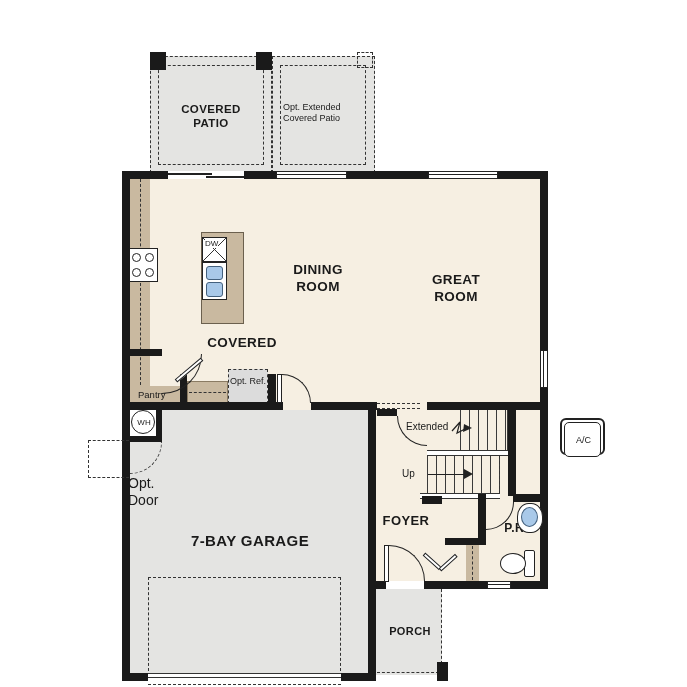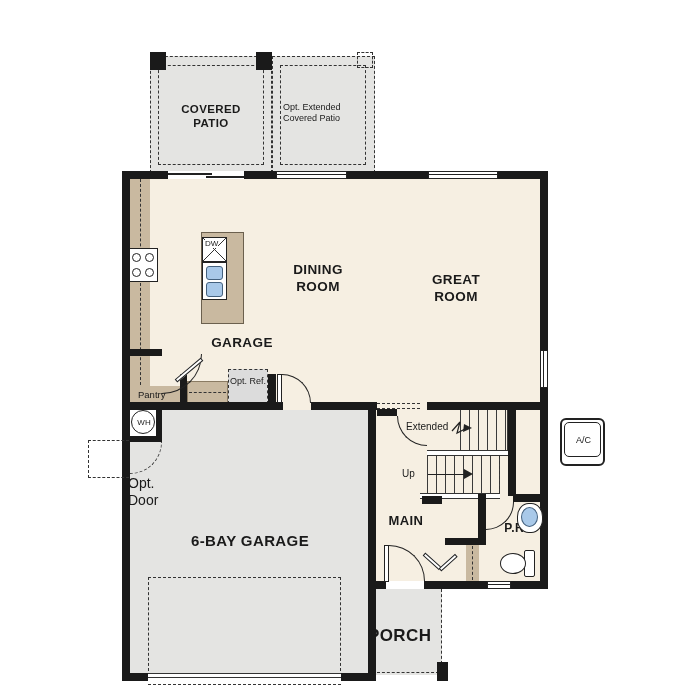--- a/index.html
+++ b/index.html
@@ -150,61 +150,61 @@
   <div class="arc-br" style="left:486px;top:458px;width:28px;height:28px;"></div>
   <div class="lbl" style="left:496px;top:477px;width:40px;font-size:12px;">P.R.</div>
 
   <div style="left:517px;top:459px;width:26px;height:30px;background:#fff;border:1.5px solid var(--line);border-radius:45%;">
     <div style="left:3px;top:3px;width:17px;height:20px;background:var(--fixture_blue);border:1px solid #44617e;border-radius:50%;"></div>
   </div>
 
   <div style="left:524px;top:506px;width:11px;height:27px;background:#fff;border:1.5px solid var(--line);border-radius:2px;"></div>
   <div style="left:500px;top:509px;width:26px;height:21px;background:#fff;border:1.5px solid var(--line);border-radius:50%;"></div>
 
-  <div class="lbl" style="left:375px;top:469px;width:62px;font-size:13px;">MAIN</div>
+  <div class="lbl" style="left:375px;top:469px;width:62px;font-size:13px;">FOYER</div>
   <div class="wall" style="left:445px;top:494px;width:41px;height:7px;"></div>
   <div class="tan" style="left:466px;top:501px;width:13px;height:36px;"></div>
   <div class="dash-v" style="left:472px;top:502px;height:34px;"></div>
   <div class="leaf" style="left:424px;top:508px;width:22px;height:4px;transform:rotate(42deg);transform-origin:left center;"></div>
   <div class="leaf" style="left:440px;top:524px;width:22px;height:4px;transform:rotate(-42deg);transform-origin:left center;"></div>
 
   <div style="left:386px;top:537px;width:38px;height:8px;background:#fff;"></div>
   <div class="leaf" style="left:384px;top:501px;width:5px;height:37px;"></div>
   <div class="arc-tr" style="left:389px;top:501px;width:36px;height:36px;"></div>
 
   <div class="win" style="left:487px;top:537px;width:24px;height:8px;"></div>
   <div class="winline" style="left:488px;top:540px;width:22px;height:1px;"></div>
 
-  <div class="lbl" style="left:190px;top:488px;width:120px;font-size:15px;">6-BAY GARAGE</div>
+  <div class="lbl" style="left:190px;top:488px;width:120px;font-size:15px;">7-BAY GARAGE</div>
 
   <div style="left:130px;top:366px;width:28px;height:28px;background:#fff;"></div>
   <div class="wall" style="left:156px;top:366px;width:6px;height:32px;"></div>
   <div class="wall" style="left:130px;top:392px;width:32px;height:6px;"></div>
   <div class="circ" style="left:131px;top:366px;width:24px;height:24px;">
     <span style="position:absolute;left:0;top:7px;width:24px;text-align:center;font-size:8px;">WH</span>
   </div>
 
   <div style="left:88px;top:396px;width:41px;height:38px;border:1px dashed #333;border-right:none;background:transparent;"></div>
   <div class="arc-dash" style="left:130px;top:398px;width:32px;height:32px;"></div>
   <div class="lbl-sm" style="left:128px;top:431px;width:36px;font-size:14px;">Opt. Door</div>
 
   <div class="dash" style="left:148px;top:533px;width:193px;height:94px;border-bottom:none;"></div>
   <div style="left:148px;top:629px;width:193px;height:8px;background:#fff;"></div>
   <div class="stairbar" style="left:148px;top:629px;width:193px;height:5px;"></div>
   <div class="dash-h" style="left:148px;top:640px;width:193px;"></div>
 
-  <div class="lbl" style="left:368px;top:581px;width:60px;font-size:17px;">PORCH</div>
+  <div class="lbl" style="left:380px;top:581px;width:60px;font-size:11px;">PORCH</div>
   <div class="dash-v" style="left:441px;top:545px;height:75px;"></div>
   <div class="dash-h" style="left:377px;top:628px;width:62px;"></div>
   <div class="wall" style="left:437px;top:618px;width:11px;height:19px;"></div>
 
   <div class="lbl" style="left:279px;top:218px;width:78px;font-size:13.5px;">DINING ROOM</div>
   <div class="lbl" style="left:417px;top:228px;width:78px;font-size:13.5px;">GREAT ROOM</div>
-  <div class="lbl" style="left:204px;top:291px;width:76px;font-size:13.5px;">GARAGE</div>
-
-  <div style="left:560px;top:374px;width:45px;height:48px;background:#fff;border:2px solid var(--line);border-radius:6px;">
+  <div class="lbl" style="left:204px;top:291px;width:76px;font-size:13.5px;">COVERED</div>
+
+  <div style="left:560px;top:374px;width:45px;height:37px;background:#fff;border:2px solid var(--line);border-radius:6px;">
     <div style="left:2px;top:2px;width:37px;height:35px;border:1px solid var(--line);border-radius:5px;background:#fff;">
       <span style="position:absolute;left:0;top:12px;width:37px;text-align:center;font-size:9px;">A/C</span>
     </div>
   </div>
 
 
 </div>
 
 </body></html>

